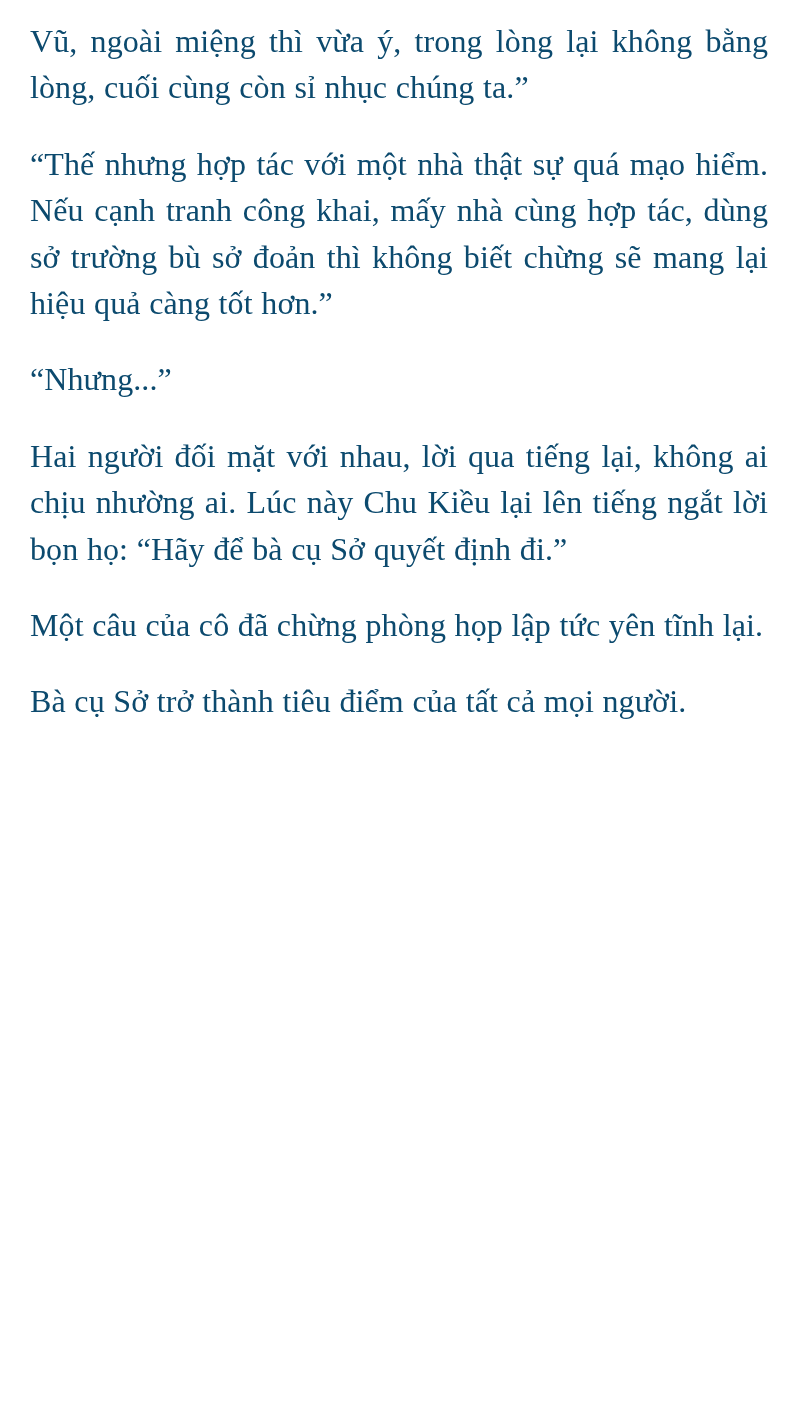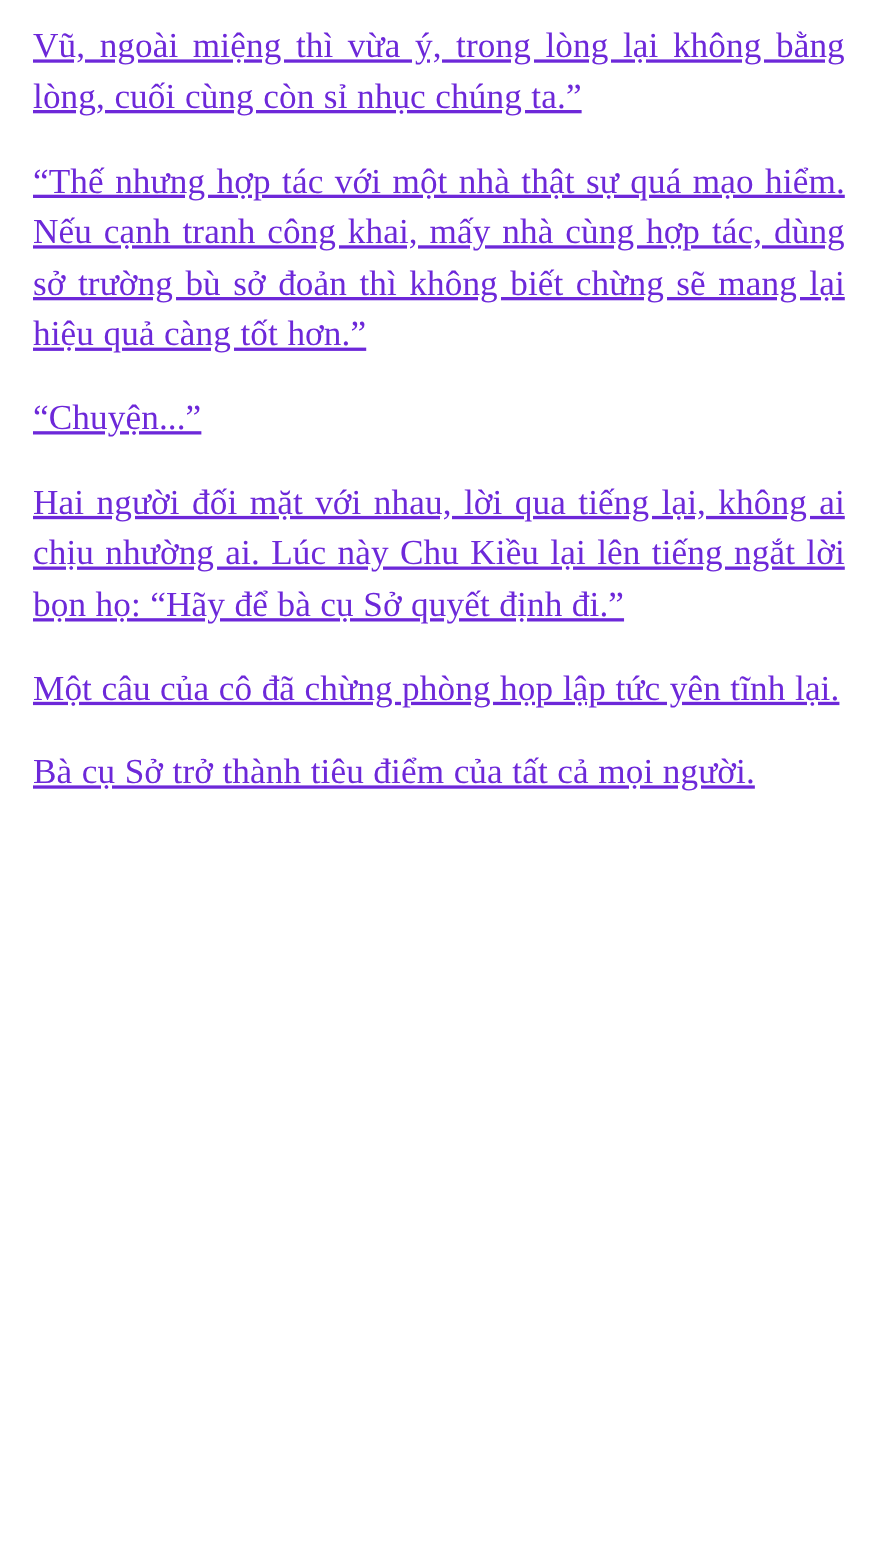--- a/index.html
+++ b/index.html
@@ -22,35 +22,34 @@
   }
   .reader-body {
     display: block;
   }
   .para {
     font-family: "Liberation Serif", serif;
     font-size: 32px;
     line-height: 1.45;
     text-align: justify;
     text-justify: inter-word;
-    color: #6d28d9;
+    color: #0c4a6e;
     margin: 0 0 30px 0;
     letter-spacing: 0.1px;
     word-spacing: 0.5px;
-    text-decoration: underline;
   }
   .para:last-child {
     margin-bottom: 14px;
   }
 </style>
 </head>
 <body>
 
 <div class="page">
   <div class="reader-body">
     <p class="para">Vũ, ngoài miệng thì vừa ý, trong lòng lại không bằng lòng, cuối cùng còn sỉ nhục chúng ta.”</p>
     <p class="para">“Thế nhưng hợp tác với một nhà thật sự quá mạo hiểm. Nếu cạnh tranh công khai, mấy nhà cùng hợp tác, dùng sở trường bù sở đoản thì không biết chừng sẽ mang lại hiệu quả càng tốt hơn.”</p>
-    <p class="para">“Chuyện...”</p>
+    <p class="para">“Nhưng...”</p>
     <p class="para">Hai người đối mặt với nhau, lời qua tiếng lại, không ai chịu nhường ai. Lúc này Chu Kiều lại lên tiếng ngắt lời bọn họ: “Hãy để bà cụ Sở quyết định đi.”</p>
     <p class="para">Một câu của cô đã chừng phòng họp lập tức yên tĩnh lại.</p>
     <p class="para">Bà cụ Sở trở thành tiêu điểm của tất cả mọi người.</p>
   </div>
 </div>
 
 </body></html>

